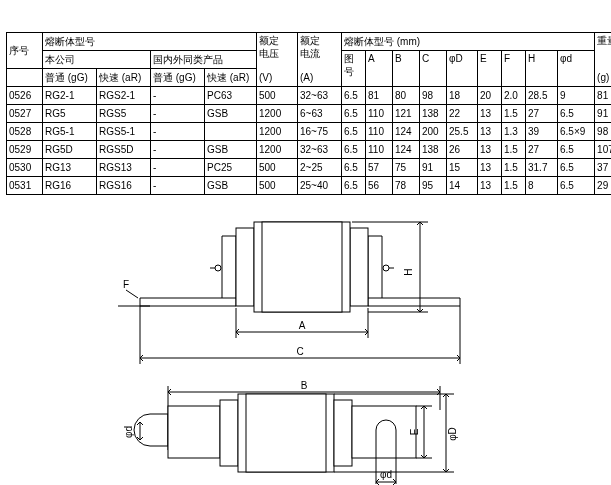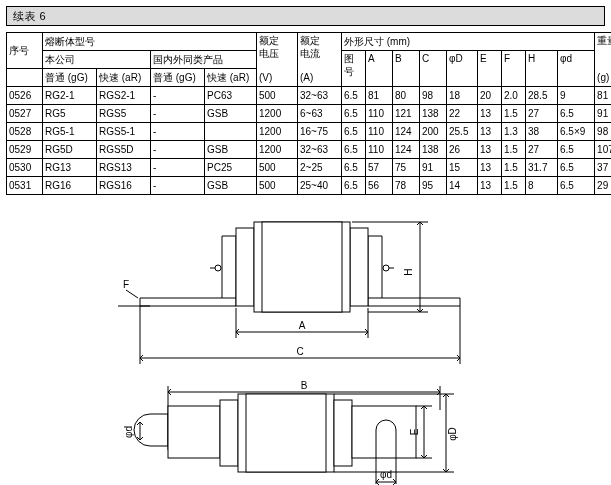--- a/index.html
+++ b/index.html
@@ -73,23 +73,20 @@
     width: 611px;
     height: 285px;
   }
   .drawing svg { display: block; }
 </style>
 </head>
 <body>
 
 <div class="page">
 
-  <div class="title-bar">
-    <span class="title-text">续表 6</span>
-  </div>
 
   <table class="spec">
     <colgroup>
       <col style="width:36px">
       <col style="width:54px">
       <col style="width:54px">
       <col style="width:54px">
       <col style="width:52px">
       <col style="width:41px">
       <col style="width:44px">
@@ -104,21 +101,21 @@
       <col style="width:37px">
       <col style="width:30px">
     </colgroup>
     <tbody>
 
       <tr class="hdr-row">
         <td rowspan="2" class="c-left">序号</td>
         <td colspan="4" class="c-left">熔断体型号</td>
         <td rowspan="2" class="c-left nb-b" style="vertical-align:top">额定<br>电压</td>
         <td rowspan="2" class="c-left nb-b" style="vertical-align:top">额定<br>电流</td>
-        <td colspan="9" class="c-left">外形尺寸 (mm)</td>
+        <td colspan="9" class="c-left">熔断体型号 (mm)</td>
         <td rowspan="2" class="c-left nb-b" style="vertical-align:top">重量</td>
       </tr>
 
       <tr class="hdr-row">
         <td colspan="2" class="c-left">本公司</td>
         <td colspan="2" class="c-left">国内外同类产品</td>
         <td rowspan="2" class="c-left" style="vertical-align:top">图<br>号</td>
         <td rowspan="2" class="c-left" style="vertical-align:top">A</td>
         <td rowspan="2" class="c-left" style="vertical-align:top">B</td>
         <td rowspan="2" class="c-left" style="vertical-align:top">C</td>
@@ -186,21 +183,21 @@
         <td></td>
         <td>1200</td>
         <td>16~75</td>
         <td>6.5</td>
         <td>110</td>
         <td>124</td>
         <td>200</td>
         <td>25.5</td>
         <td>13</td>
         <td>1.3</td>
-        <td>38</td>
+        <td>39</td>
         <td>6.5×9</td>
         <td>98</td>
       </tr>
       <tr>
         <td>0529</td>
         <td>RG5D</td>
         <td>RGS5D</td>
         <td>-</td>
         <td>GSB</td>
         <td>1200</td>

